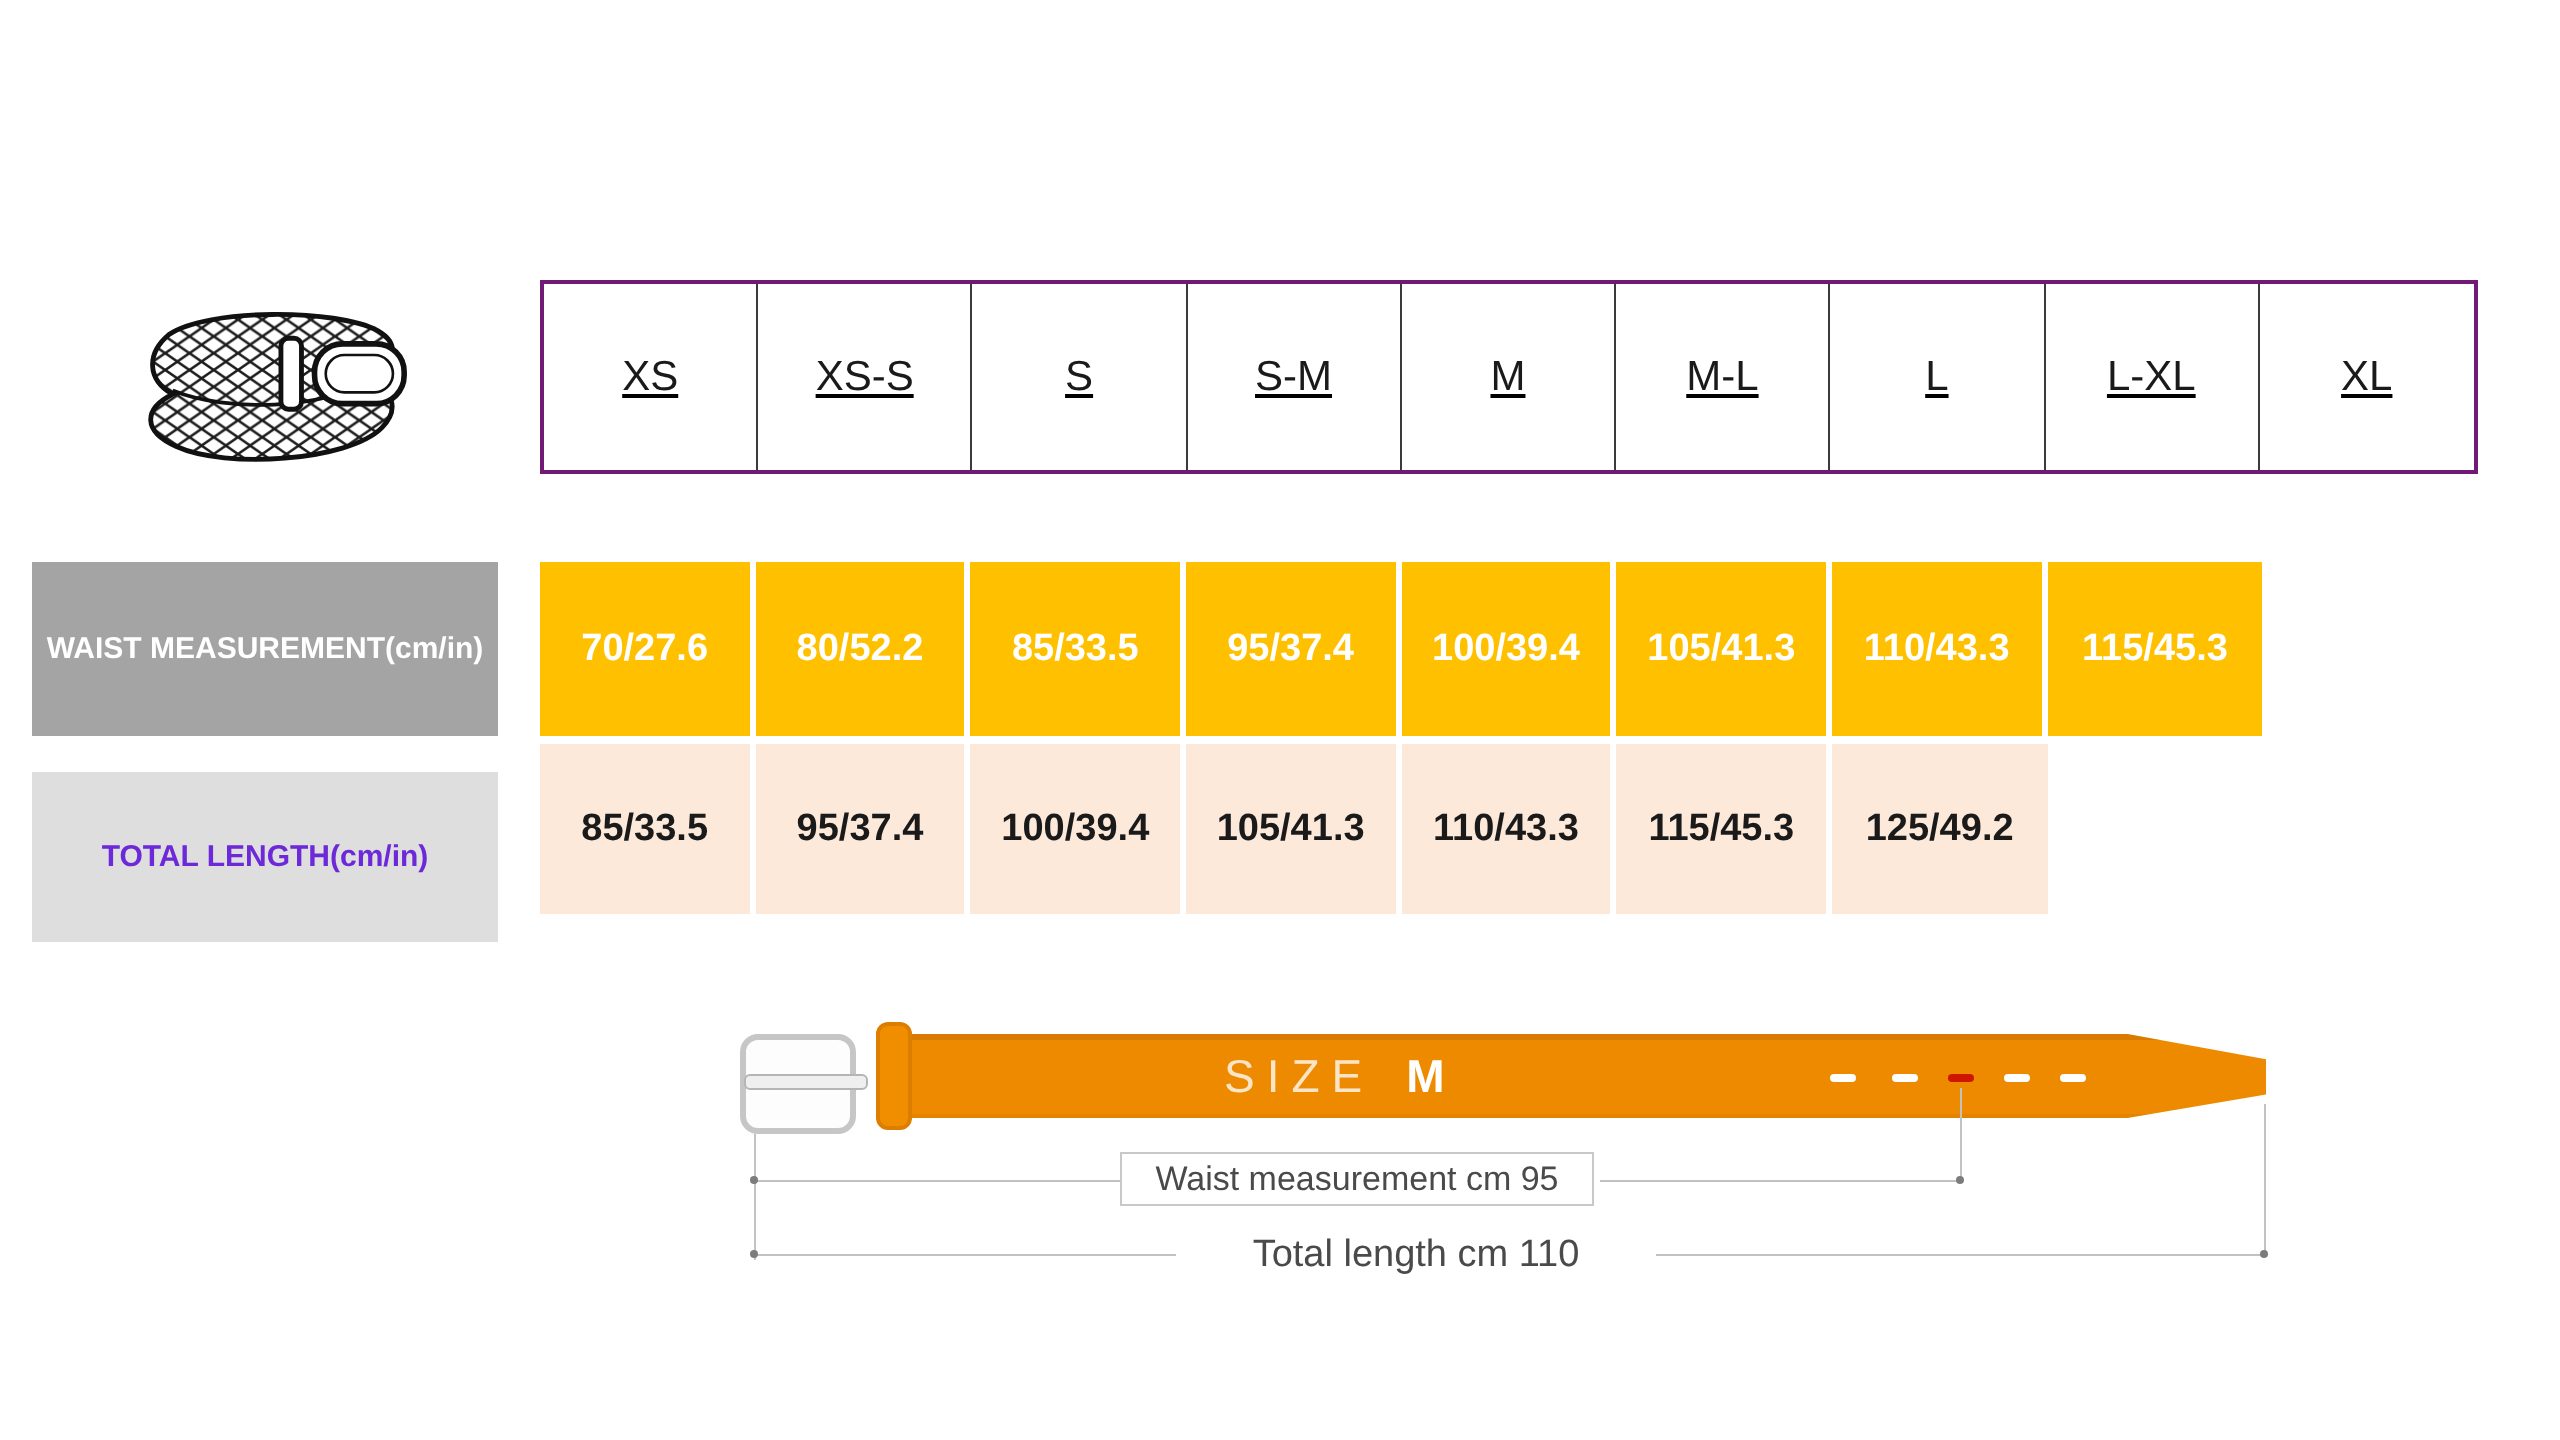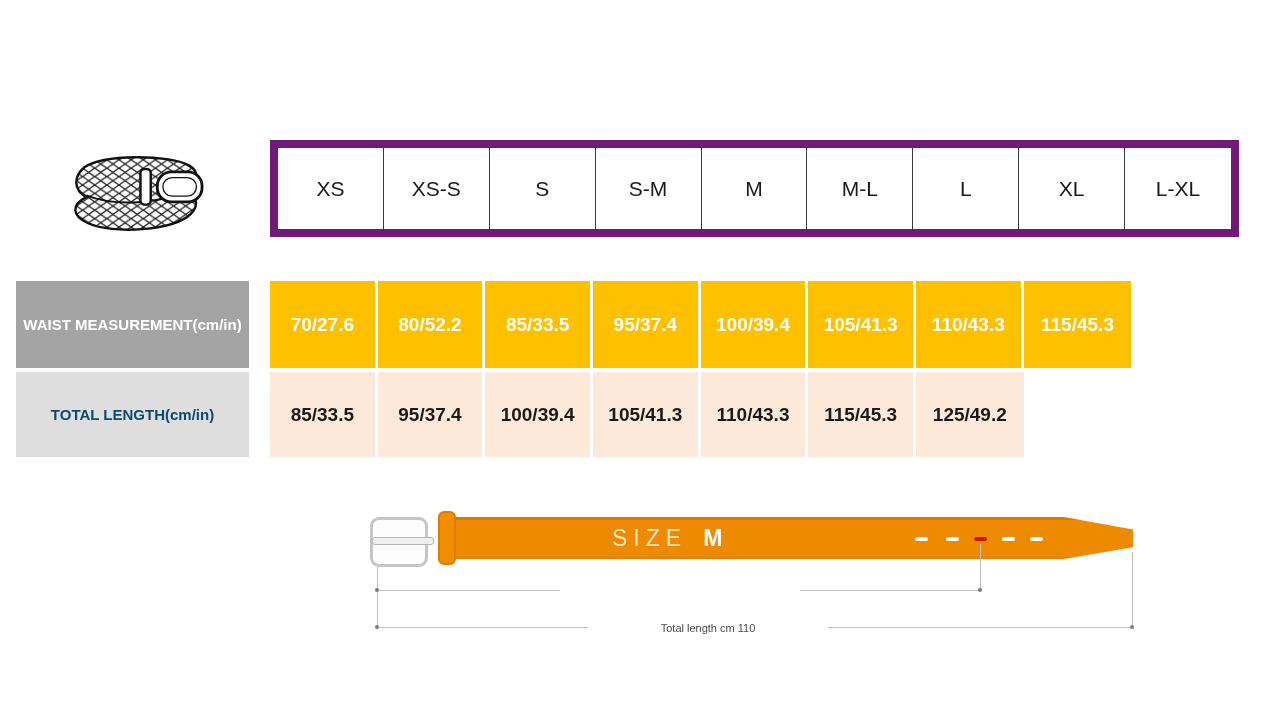--- a/index.html
+++ b/index.html
@@ -6,31 +6,31 @@
   html,body { background:#fff; }
   body { font-family:"Liberation Sans", sans-serif; }
   .canvas { position:relative; width:1280px; height:720px; background:#ffffff; overflow:hidden; }
 
   
   .belt-illustration { position:absolute; left:58px; top:143px; width:150px; height:98px; }
 
   
   .size-header { position:absolute; left:270px; top:140px; width:969px; height:97px;
     display:grid; grid-template-columns:repeat(9,1fr);
-    border:8px solid #701a75; background:#fff; }
+    border:2px solid #701a75; background:#fff;text-decoration:underline; }
   .size-header .hcell { display:flex; align-items:center; justify-content:center;
     font-size:21px; color:#1a1a1a; border-right:1.5px solid #3a3a3a; }
   .size-header .hcell:last-child { border-right:none; }
 
   
   .row-label { position:absolute; left:16px; width:233px; display:flex; flex-direction:row;
     align-items:center; justify-content:center; text-align:center;
     font-weight:bold; font-size:15px; line-height:1.4; }
   .row-label.waist { top:281px; height:87px; background:#a4a4a4; color:#ffffff; }
-  .row-label.length { top:372px; height:85px; background:#dedede; color:#0c4a6e; }
+  .row-label.length { top:386px; height:85px; background:#dedede; color:#6d28d9; }
 
   
   .value-row { position:absolute; left:270px; width:969px;
     display:grid; grid-template-columns:repeat(9,1fr); }
   .value-row .vcell { display:flex; align-items:center; justify-content:center;
     font-weight:bold; font-size:19px; border-right:3px solid #ffffff; }
   .value-row .vcell:last-child { border-right:none; }
   .value-row.waist { top:281px; height:87px; }
   .value-row.waist .vcell { background:#ffc000; color:#ffffff; }
   .value-row.length { top:372px; height:85px; }
@@ -57,21 +57,21 @@
   
   .dim-line { position:absolute; height:1px; background:#c2c2c2; }
   .dim-vline { position:absolute; width:1px; background:#c2c2c2; }
   .dim-dot { position:absolute; width:4px; height:4px; border-radius:50%; background:#7c7c7c; }
   .measure-box { position:absolute; left:560px; top:576px; width:237px; height:27px;
     background:#ffffff; border:1px solid #c8c8c8;
     display:flex; align-items:center; justify-content:center;
     font-size:17px; color:#4a4a4a; }
   .total-caption { position:absolute; left:588px; top:617px; width:240px; height:22px;
     display:flex; align-items:center; justify-content:center;
-    font-size:11px; color:#4a4a4a; background:#ffffff; }
+    font-size:19px; color:#4a4a4a; background:#ffffff; }
 </style>
 </head>
 <body>
 
 <div class="canvas">
 
   <div class="belt-illustration">
     <svg viewBox="0 0 160 105" width="150" height="98">
       <defs>
         <pattern id="braid" width="13" height="9" patternUnits="userSpaceOnUse">
@@ -90,22 +90,22 @@
   </div>
 
   <div class="size-header">
       <div class="hcell">XS</div>
       <div class="hcell">XS-S</div>
       <div class="hcell">S</div>
       <div class="hcell">S-M</div>
       <div class="hcell">M</div>
       <div class="hcell">M-L</div>
       <div class="hcell">L</div>
+      <div class="hcell">L-XL</div>
       <div class="hcell">XL</div>
-      <div class="hcell">L-XL</div>
     </div>
 
   <div class="row-label waist">
     <span>WAIST MEASUREMENT</span>
     <span>(cm/in)</span>
   </div>
 
   <div class="value-row waist">
       <div class="vcell">70/27.6</div>
       <div class="vcell">80/52.2</div>
@@ -147,20 +147,21 @@
   <span class="belt-hole selected" style="left:974px"></span>
   <span class="belt-hole" style="left:1002px"></span>
   <span class="belt-hole" style="left:1030px"></span>
 
   <div class="dim-vline" style="left:377px; top:567px; height:63px;"></div>
   <div class="dim-vline" style="left:980px; top:544px; height:46px;"></div>
   <div class="dim-line" style="left:377px; top:590px; width:183px;"></div>
   <div class="dim-line" style="left:800px; top:590px; width:181px;"></div>
   <span class="dim-dot" style="left:375px; top:588px;"></span>
   <span class="dim-dot" style="left:978px; top:588px;"></span>
+  <div class="measure-box">Waist measurement cm 95</div>
 
   <div class="dim-vline" style="left:1132px; top:552px; height:75px;"></div>
   <div class="dim-line" style="left:377px; top:627px; width:211px;"></div>
   <div class="dim-line" style="left:828px; top:627px; width:305px;"></div>
   <span class="dim-dot" style="left:375px; top:625px;"></span>
   <span class="dim-dot" style="left:1130px; top:625px;"></span>
   <div class="total-caption">Total length cm 110</div>
 
 </div>
 

